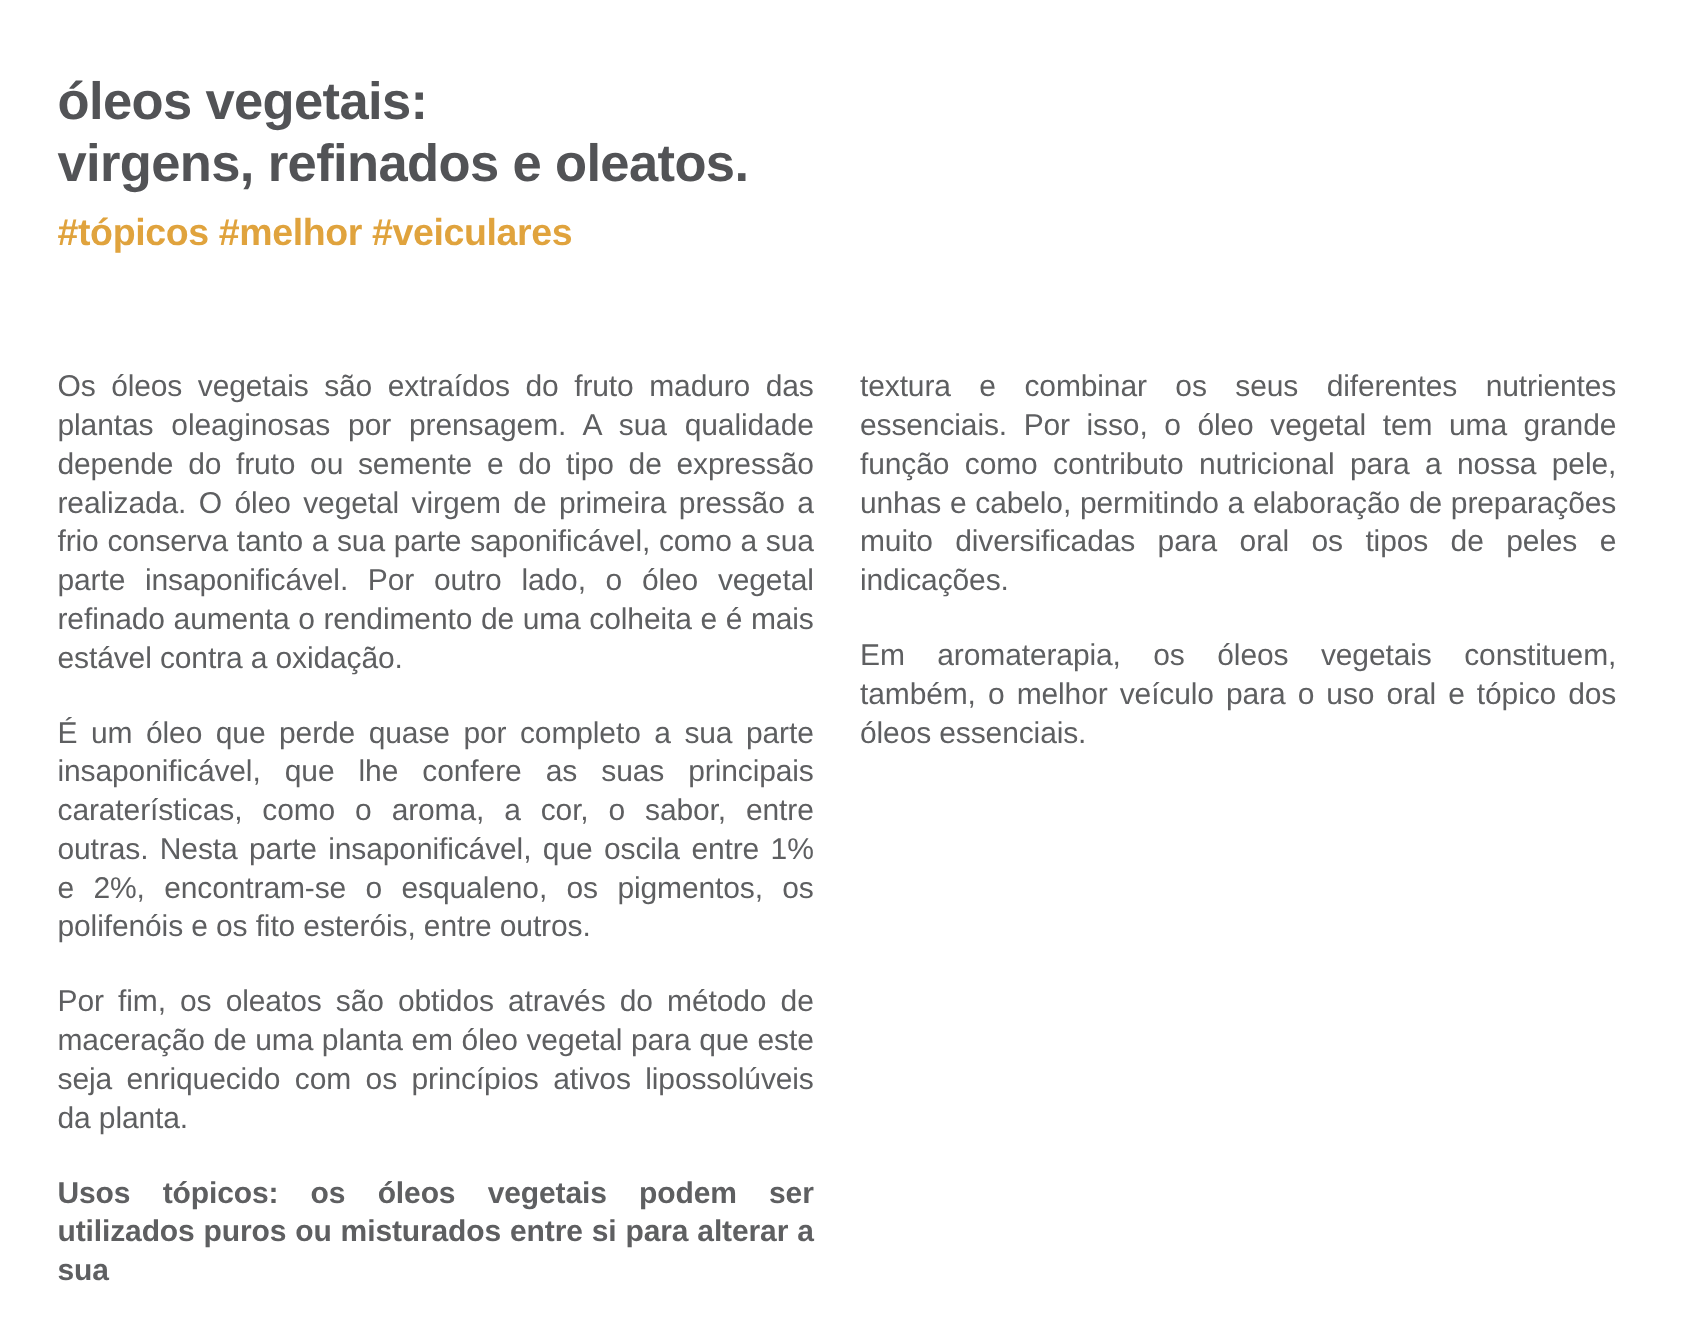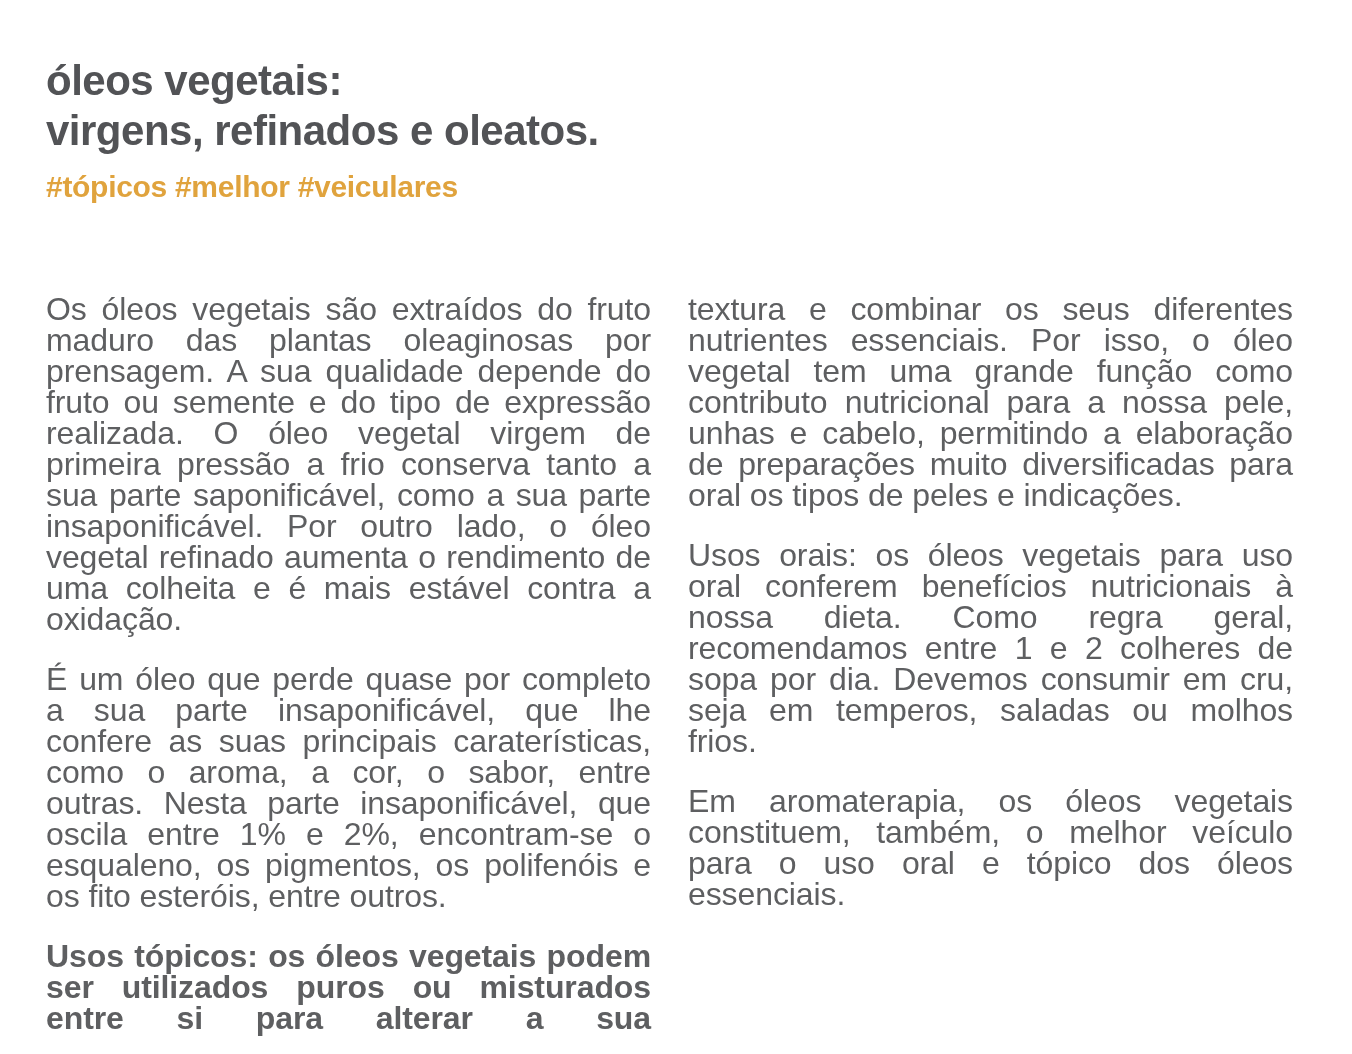--- a/index.html
+++ b/index.html
@@ -39,21 +39,21 @@
     display: flex;
     gap: 37px;
     margin-top: 90px;
   }
   .col {
     width: 605px;
     flex: 0 0 605px;
   }
   .col p {
     margin: 0 0 29px 0;
-    font-size: 32px;
+    font-size: 24px;
     line-height: 31px;
     color: #5e5f61;
     text-align: justify;
     letter-spacing: -0.1px;
   }
   .col p:last-child { margin-bottom: 0; margin-top: 20px; }
   
   .col p.continues { text-align-last: justify; font-weight: bold; }
 </style>
 </head>
@@ -66,24 +66,24 @@
     <span class="line">virgens, refinados e oleatos.</span>
   </h1>
 
   <div class="hashtags">#tópicos #melhor #veiculares</div>
 
   <div class="columns">
 
     <div class="col">
       <p>Os óleos vegetais são extraídos do fruto maduro das plantas oleaginosas por prensagem. A sua qualidade depende do fruto ou semente e do tipo de expressão realizada. O óleo vegetal virgem de primeira pressão a frio conserva tanto a sua parte saponificável, como a sua parte insaponificável. Por outro lado, o óleo vegetal refinado aumenta o rendimento de uma colheita e é mais estável contra a oxidação.</p>
       <p>É um óleo que perde quase por completo a sua parte insaponificável, que lhe confere as suas principais caraterísticas, como o aroma, a cor, o sabor, entre outras. Nesta parte insaponificável, que oscila entre 1% e 2%, encontram-se o esqualeno, os pigmentos, os polifenóis e os fito esteróis, entre outros.</p>
+      <p>Por fim, os oleatos são obtidos através do método de maceração de uma planta em óleo vegetal para que este seja enriquecido com os princípios ativos lipossolúveis da planta.</p>
       <p class="continues">Usos tópicos: os óleos vegetais podem ser utilizados puros ou misturados entre si para alterar a sua</p>
     </div>
 
     <div class="col">
       <p>textura e combinar os seus diferentes nutrientes essenciais. Por isso, o óleo vegetal tem uma grande função como contributo nutricional para a nossa pele, unhas e cabelo, permitindo a elaboração de preparações muito diversificadas para oral os tipos de peles e indicações.</p>
-      <p>Usos orais: os óleos vegetais para uso oral conferem benefícios nutricionais à nossa dieta. Como regra geral, recomendamos entre 1 e 2 colheres de sopa por dia. Devemos consumir em cru, seja em temperos, saladas ou molhos frios.</p>
       <p>Em aromaterapia, os óleos vegetais constituem, também, o melhor veículo para o uso oral e tópico dos óleos essenciais.</p>
     </div>
 
   </div>
 
 </div>
 
 </body></html>

